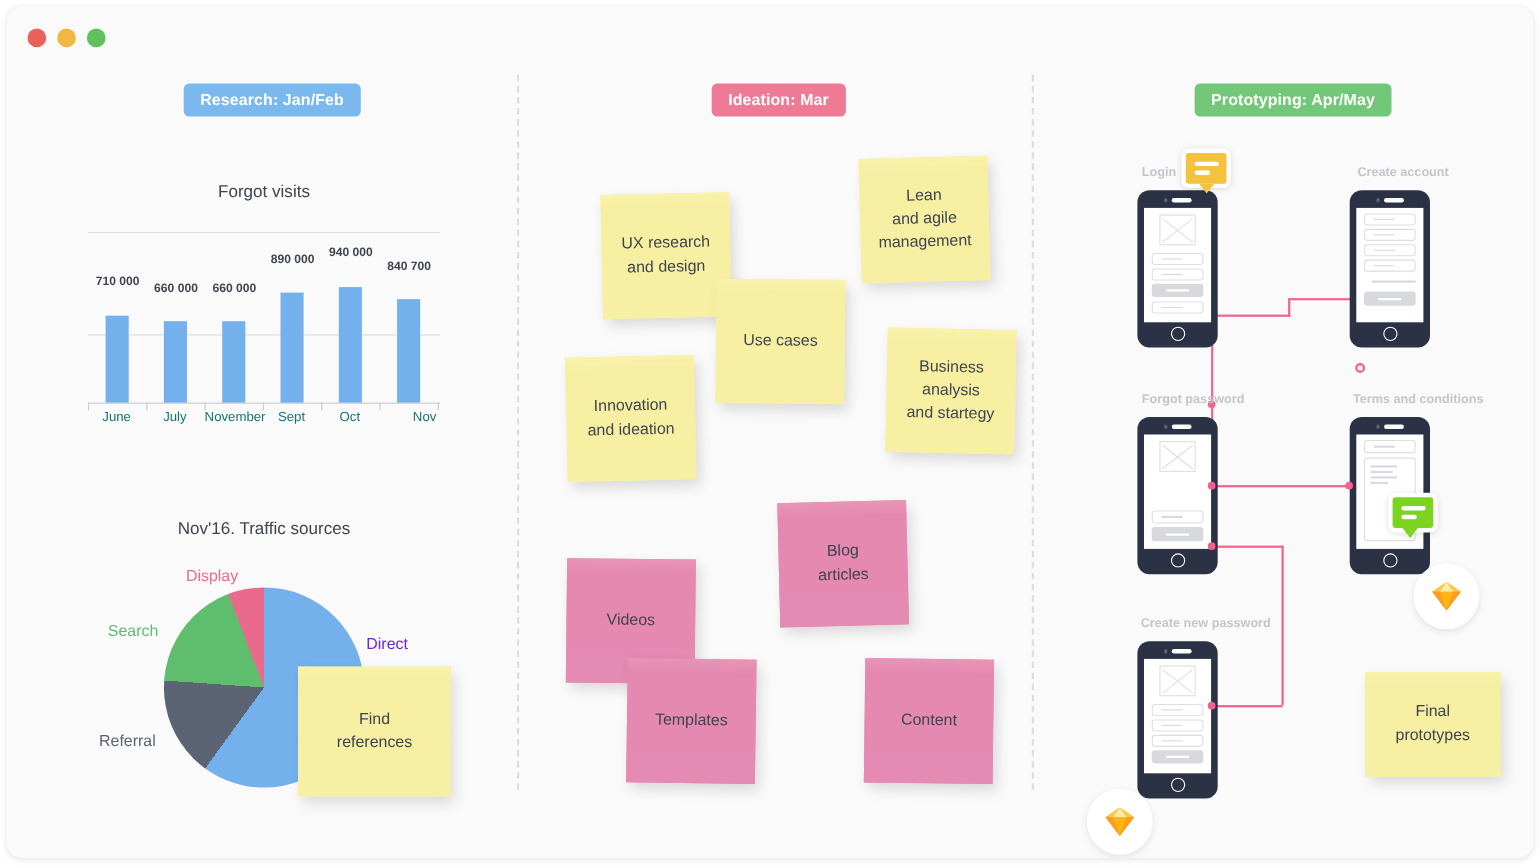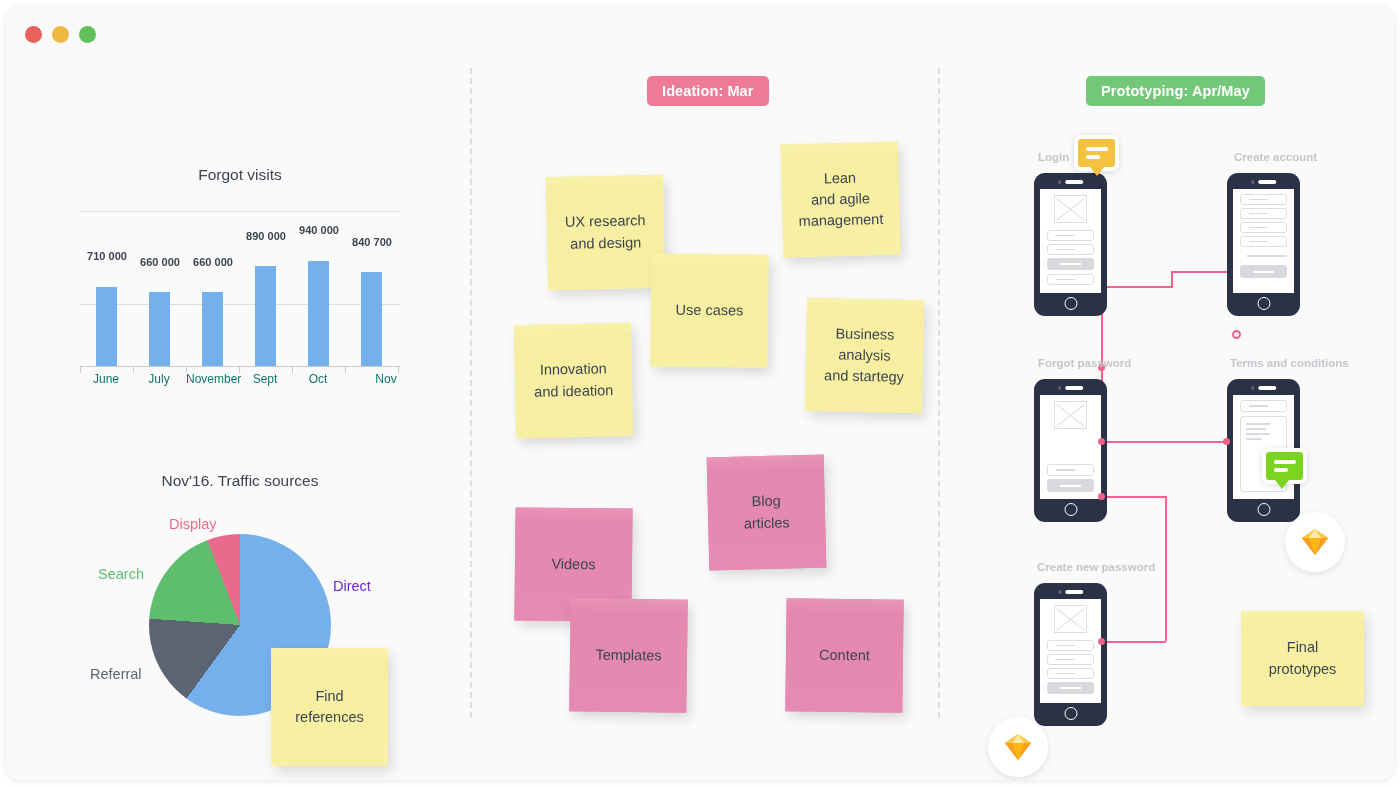--- a/index.html
+++ b/index.html
@@ -183,20 +183,21 @@
 
   <div id="titlebar">
     <div class="dot" id="dot-close"></div>
     <div class="dot" id="dot-min"></div>
     <div class="dot" id="dot-max"></div>
   </div>
 
   <div class="divider" id="divider-1"></div>
   <div class="divider" id="divider-2"></div>
 
+  <div class="badge" id="badge-research">Research: Jan/Feb</div>
   <div class="badge" id="badge-ideation">Ideation: Mar</div>
   <div class="badge" id="badge-prototyping">Prototyping: Apr/May</div>
 
   <div id="chart-title-bar">Forgot visits</div>
 
   <div id="barchart">
     <div class="gridline" id="gl-top"></div>
     <div class="gridline" id="gl-mid"></div>
     <div id="axis-base"></div>
 
@@ -234,21 +235,21 @@
   <div id="pie" style="background:conic-gradient(
           #74b0ec 0deg 216deg,
           #5b6472 216deg 274deg,
           #5fbd6e 274deg 339deg,
           #ea6a8d 339deg 360deg);"></div>
   <div class="pie-label" id="lbl-display">Display</div>
   <div class="pie-label" id="lbl-search">Search</div>
   <div class="pie-label" id="lbl-referral">Referral</div>
   <div class="pie-label" id="lbl-direct">Direct</div>
 
-  <div class="note yellow" style="left:265px; top:642px; width:117px; height:118px;">Find<br>references</div>
+  <div class="note yellow" style="left:265px; top:600px; width:139px; height:118px;">Find<br>references</div>
 
   <div class="note yellow" style="left:541px; top:170px; width:117px; height:113px; transform:rotate(-1.2deg);">UX research<br>and design</div>
 
   <div class="note yellow" style="left:776px; top:137px; width:117px; height:113px; transform:rotate(-1.5deg);">Lean<br>and agile<br>management</div>
 
   <div class="note yellow" style="left:645px; top:248px; width:117px; height:113px; transform:rotate(0.6deg);">Use cases</div>
 
   <div class="note yellow" style="left:509px; top:318px; width:117px; height:113px; transform:rotate(-1.2deg);">Innovation<br>and ideation</div>
 
   <div class="note yellow" style="left:800px; top:293px; width:117px; height:113px; transform:rotate(1.2deg);">Business<br>analysis<br>and startegy</div>

